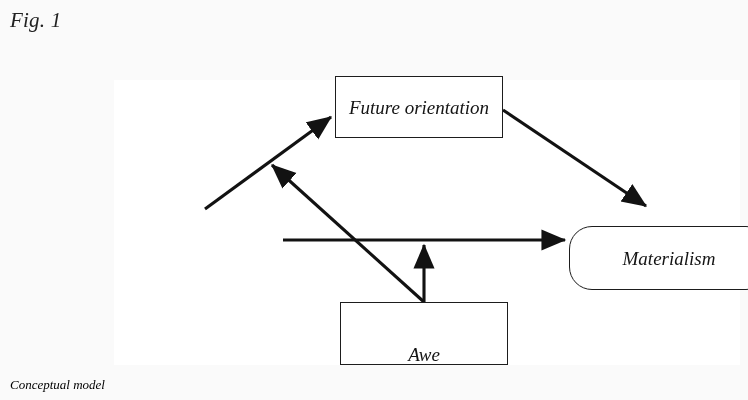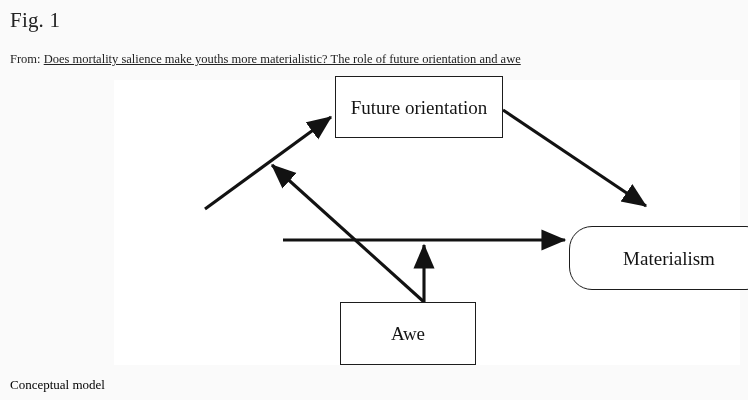--- a/index.html
+++ b/index.html
@@ -16,20 +16,21 @@
     overflow: hidden;
     position: relative;
   }
 
   #page {
     position: absolute;
     left: 0; top: 0;
     width: 748px;
     height: 400px;
     background: #fafafa;
+    font-style: italic;
   }
 
   
   .fig-title {
     position: absolute;
     left: 10px;
     top: 8px;
     font-size: 21px;
     font-family: "Liberation Serif", serif;
     color: #222222;
@@ -87,44 +88,40 @@
     font-size: 19px;
     color: #141414;
     line-height: 1;
     white-space: nowrap;
     z-index: 3;
   }
 
   #node-future      { left: 335px; top: 76px;  width: 168px; height: 62px; }
   #node-mortality   { left: 113px; top: 209px; width: 170px; height: 61px; }
   #node-materialism { left: 569px; top: 226px; width: 200px; height: 64px; border-radius: 23px; }
-  #node-awe         { left: 340px; top: 302px; width: 136px; height: 63px; }
+  #node-awe         { left: 340px; top: 302px; width: 168px; height: 63px; align-items: flex-end; }
 
   
   .caption {
     position: absolute;
     left: 10px;
     top: 377px;
     font-size: 13px;
     font-family: "Liberation Serif", serif;
     color: #000000;
     white-space: nowrap;
   }
 </style>
 </head>
 <body>
 
 <div id="page">
 
   <div class="fig-title">Fig. 1</div>
 
-  <div class="source-line">
-    <span class="source-prefix">From:</span>
-    <span class="source-link">Does mortality salience make youths more materialistic? The role of future orientation and awe</span>
-  </div>
 
   <div class="figure-area"></div>
 
   <svg class="diagram-svg" viewBox="0 0 748 400">
     <defs>
       <marker id="ah" markerWidth="9" markerHeight="9" refX="7.6" refY="3.4" orient="auto" markerUnits="strokeWidth">
         <path d="M0,0 L8,3.4 L0,6.8 z" fill="#121212"></path>
       </marker>
     </defs>
 

